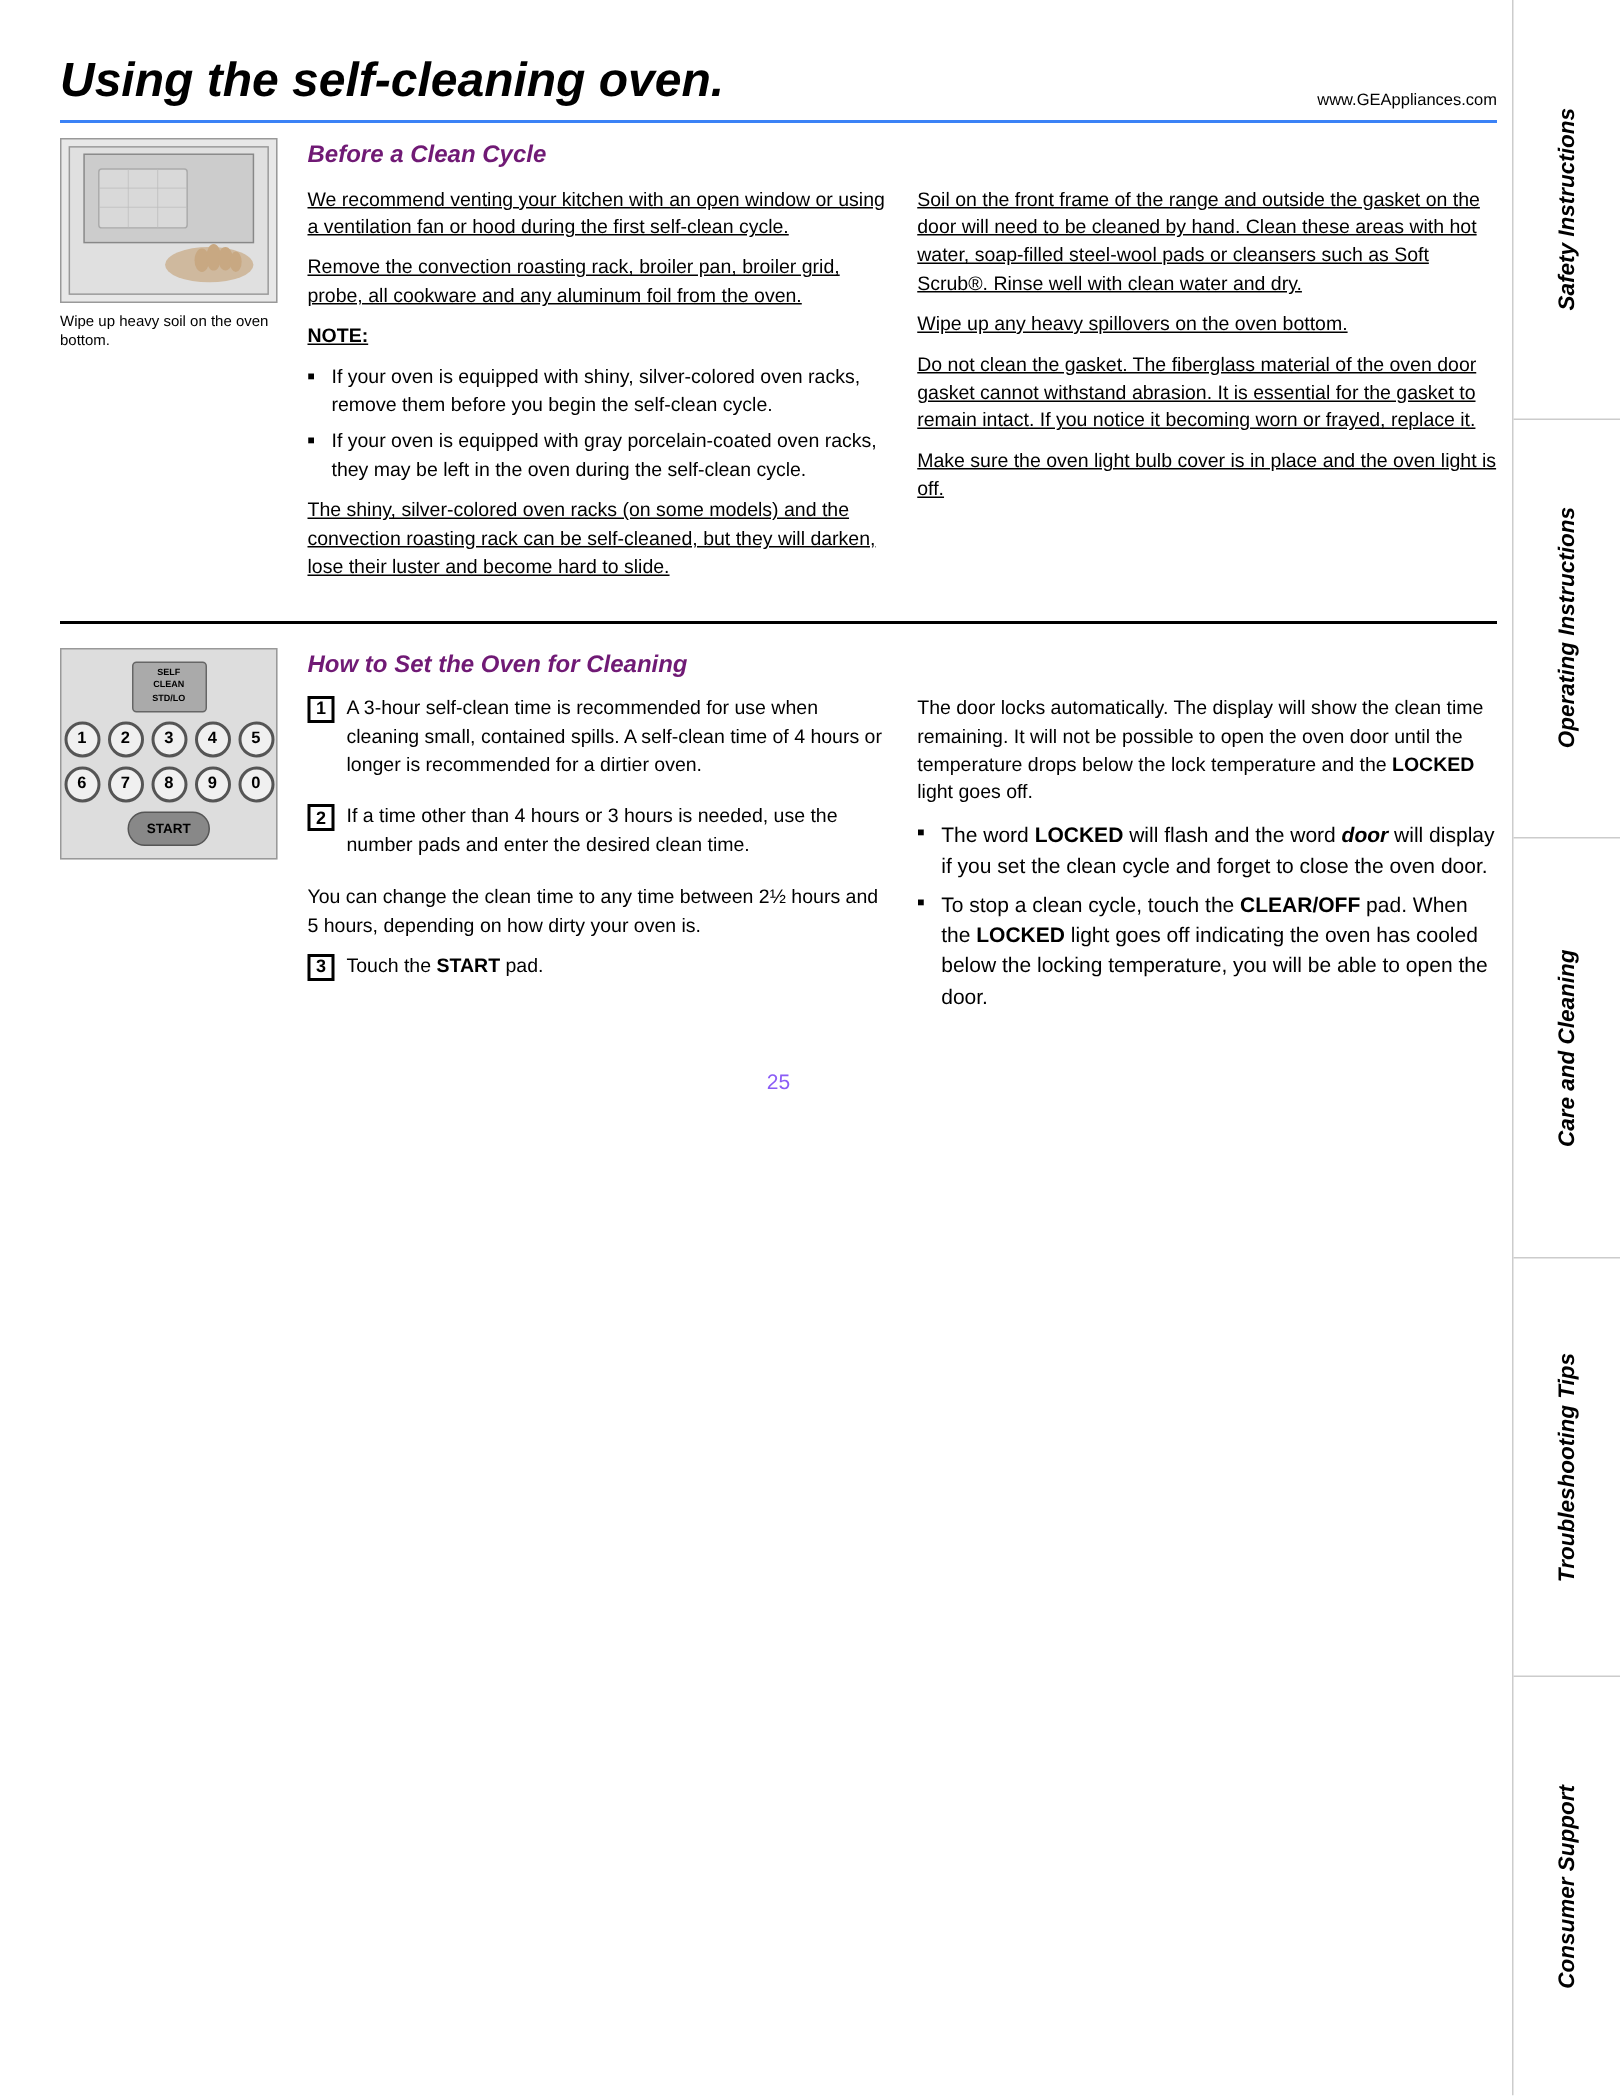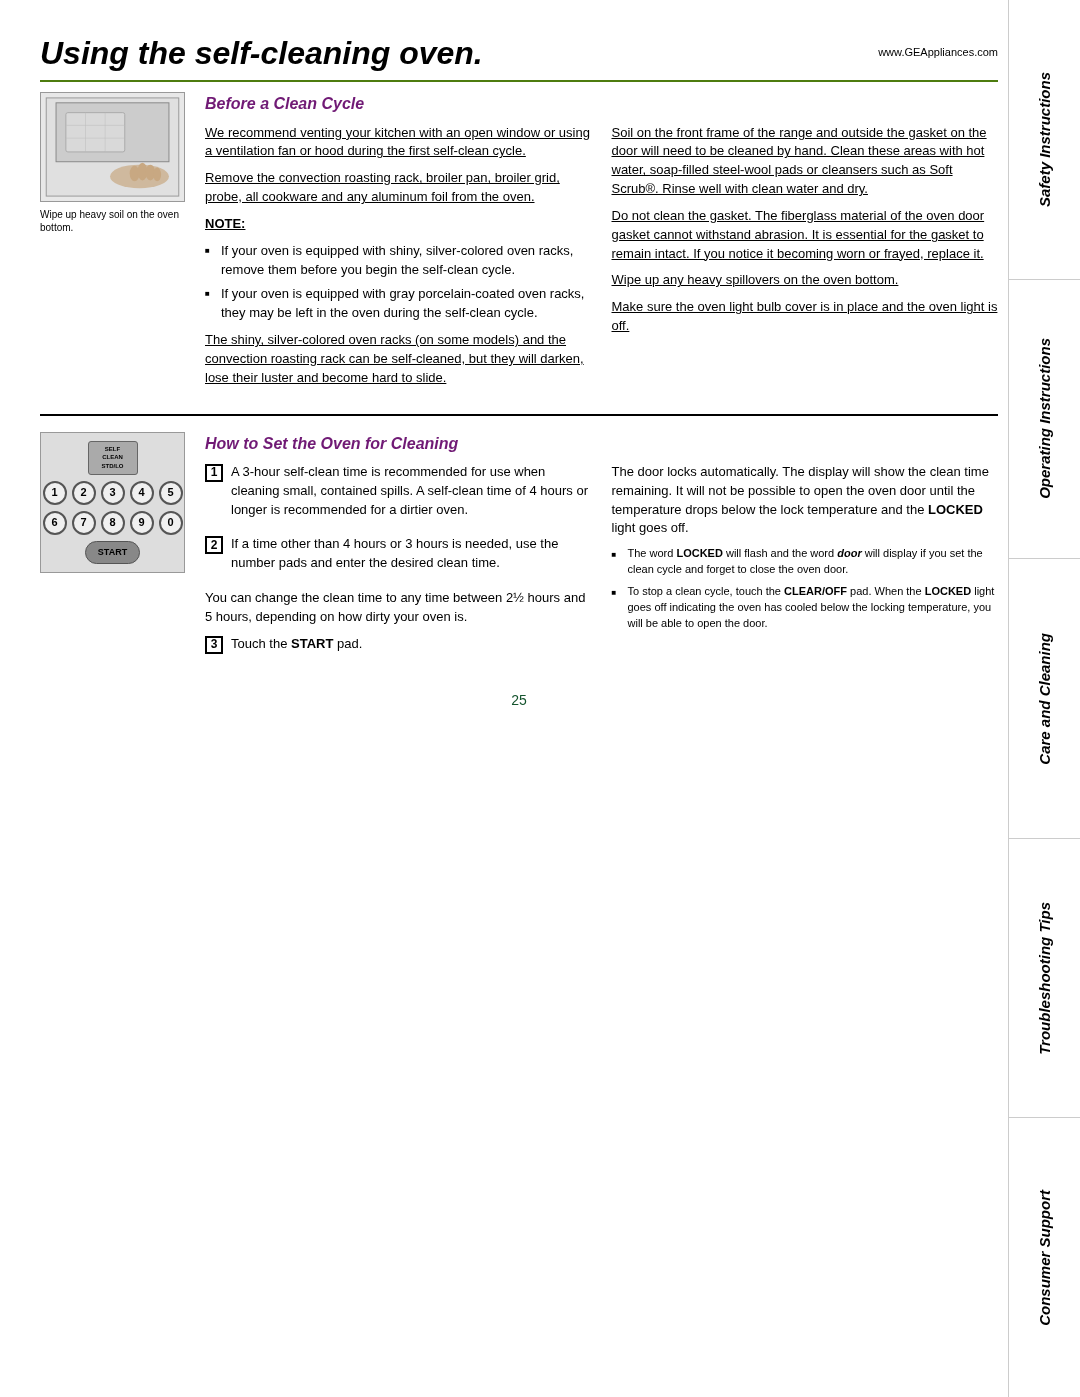--- a/index.html
+++ b/index.html
@@ -60,23 +60,23 @@
       white-space: nowrap;
     }
 
     .sidebar-label.italic {
       font-style: italic;
     }
 
     
     .page-header {
       display: flex;
-      align-items: center;
+      align-items: flex-end;
       justify-content: space-between;
-      border-bottom: 2px solid #4d7c0f;
+      border-bottom: 2px solid #3b82f6;
       padding-bottom: 4px;
       margin-bottom: 10px;
     }
 
     .page-title {
       font-size: 32px;
       font-weight: bold;
       font-style: italic;
       color: #000;
     }
@@ -319,38 +319,38 @@
     .bullet-list {
       list-style: none;
       padding: 0;
       margin: 6px 0;
     }
 
     .bullet-list li {
       padding-left: 16px;
       position: relative;
       margin-bottom: 6px;
-      font-size: 11px;
+      font-size: 14px;
       line-height: 1.45;
     }
 
     .bullet-list li::before {
       content: '■';
       position: absolute;
       left: 0;
       font-size: 8px;
       top: 3px;
     }
 
     
     .page-number {
       text-align: center;
       font-size: 14px;
-      margin-top: 20px;
-      color: #14532d;
+      margin-top: 31px;
+      color: #8b5cf6;
     }
   </style>
 </head>
 <body>
 
 <div class="page-wrapper">
   <div class="main-content">
 
     <div class="page-header">
       <h1 class="page-title">Using the self-cleaning oven.</h1>
@@ -394,22 +394,22 @@
             <p class="note-label">NOTE:</p>
             <ul class="note-list">
               <li>If your oven is equipped with shiny, silver-colored oven racks, remove them before you begin the self-clean cycle.</li>
               <li>If your oven is equipped with gray porcelain-coated oven racks, they may be left in the oven during the self-clean cycle.</li>
             </ul>
             <p>The shiny, silver-colored oven racks (on some models) and the convection roasting rack can be self-cleaned, but they will darken, lose their luster and become hard to slide.</p>
           </div>
 
           <div class="content-col">
             <p>Soil on the front frame of the range and outside the gasket on the door will need to be cleaned by hand. Clean these areas with hot water, soap-filled steel-wool pads or cleansers such as Soft Scrub®. Rinse well with clean water and dry.</p>
+            <p>Wipe up any heavy spillovers on the oven bottom.</p>
             <p>Do not clean the gasket. The fiberglass material of the oven door gasket cannot withstand abrasion. It is essential for the gasket to remain intact. If you notice it becoming worn or frayed, replace it.</p>
-            <p>Wipe up any heavy spillovers on the oven bottom.</p>
             <p>Make sure the oven light bulb cover is in place and the oven light is off.</p>
           </div>
         </div>
       </div>
     </div>
 
     <hr class="section-divider">
 
     <div class="bottom-section">
       <div class="bottom-left-col">

